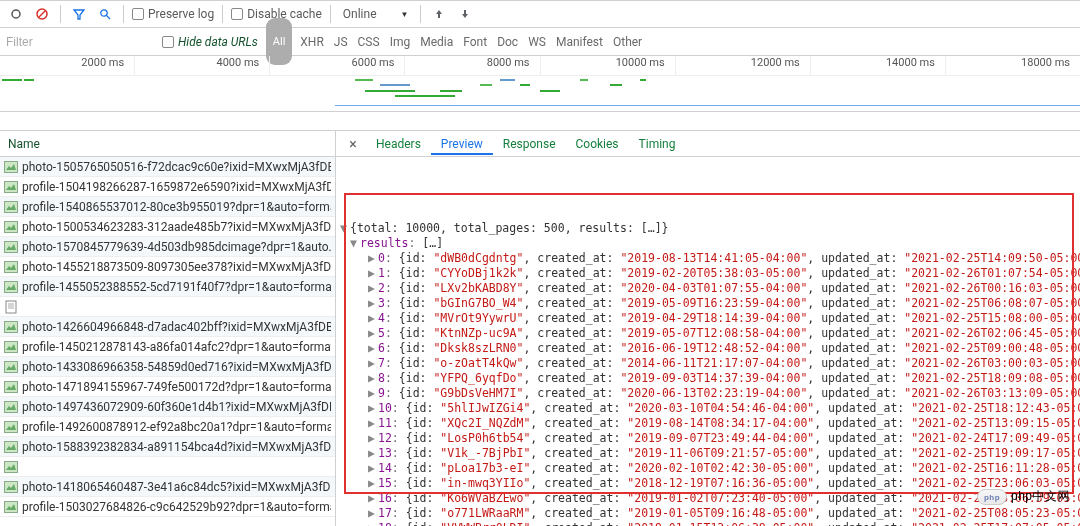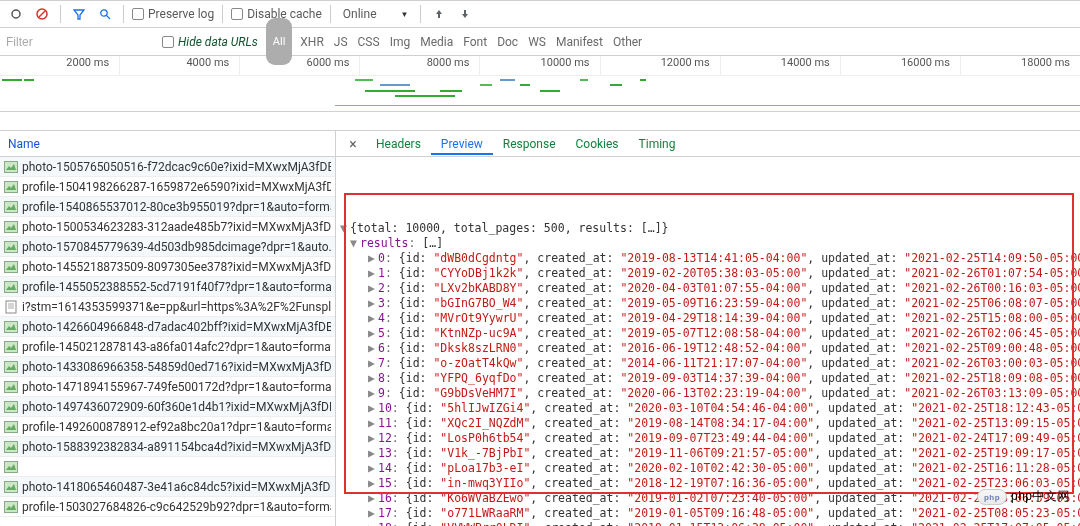--- a/index.html
+++ b/index.html
@@ -88,21 +88,21 @@
     border-right: 1px solid #d0d0d0;
     overflow:hidden;
   }
   .left-header {
     display:flex;
     align-items:center;
     height:26px;
     border-bottom:1px solid #d0d0d0;
     padding: 0 8px;
     font-size: 12px;
-    color:#1d4ed8;
+    color:#14532d;
   }
   .name-list { overflow:hidden; }
   .name-row {
     display:flex; align-items:center;
     height: 20px;
     border-bottom: 1px solid #eee;
     padding: 0 4px;
     font-size: 12px;
     color:#333;
     white-space: nowrap;
@@ -253,21 +253,20 @@
 
 <div class="timeline">
   <div class="ruler" id="ruler">
       <div class="ruler-cell">2000 ms</div>
       <div class="ruler-cell">4000 ms</div>
       <div class="ruler-cell">6000 ms</div>
       <div class="ruler-cell">8000 ms</div>
       <div class="ruler-cell">10000 ms</div>
       <div class="ruler-cell">12000 ms</div>
       <div class="ruler-cell">14000 ms</div>
-      <div class="ruler-cell">16000 ms</div>
       <div class="ruler-cell">18000 ms</div>
     </div>
   <div class="waterfall">
     <div class="wf-green" style="left:2px;top:3px;width:20px"></div>
     <div class="wf-green" style="left:24px;top:3px;width:10px"></div>
     <div class="wf-line" style="left:355px;top:3px;width:18px"></div>
     <div class="wf-blue" style="left:380px;top:8px;width:30px"></div>
     <div class="wf-green" style="left:365px;top:14px;width:50px"></div>
     <div class="wf-green" style="left:395px;top:19px;width:60px"></div>
     <div class="wf-green" style="left:440px;top:14px;width:22px"></div>
@@ -353,21 +352,20 @@
         </div>
         <div class="name-row">
           <span class="file-icon">
             <svg width="12" height="14">
               <rect x="1" y="1" width="10" height="12" fill="#fff" stroke="#888"></rect>
               <line x1="3" y1="4" x2="9" y2="4" stroke="#aaa"></line>
               <line x1="3" y1="6" x2="9" y2="6" stroke="#aaa"></line>
               <line x1="3" y1="8" x2="9" y2="8" stroke="#aaa"></line>
             </svg>
           </span>
-          <span class="name-text">i?stm=1614353599371&amp;e=pp&amp;url=https%3A%2F%2Funspl</span>
         </div>
         <div class="name-row odd">
           <span class="file-icon">
             <svg width="14" height="12">
               <rect x="0.5" y="0.5" width="13" height="11" fill="#cde7c6" stroke="#8a8"></rect>
               <polygon points="2,9 5,5 7,7 10,3 12,9" fill="#6a6"></polygon>
             </svg>
           </span>
           <span class="name-text">photo-1426604966848-d7adac402bff?ixid=MXwxMjA3fDB</span>
         </div>

